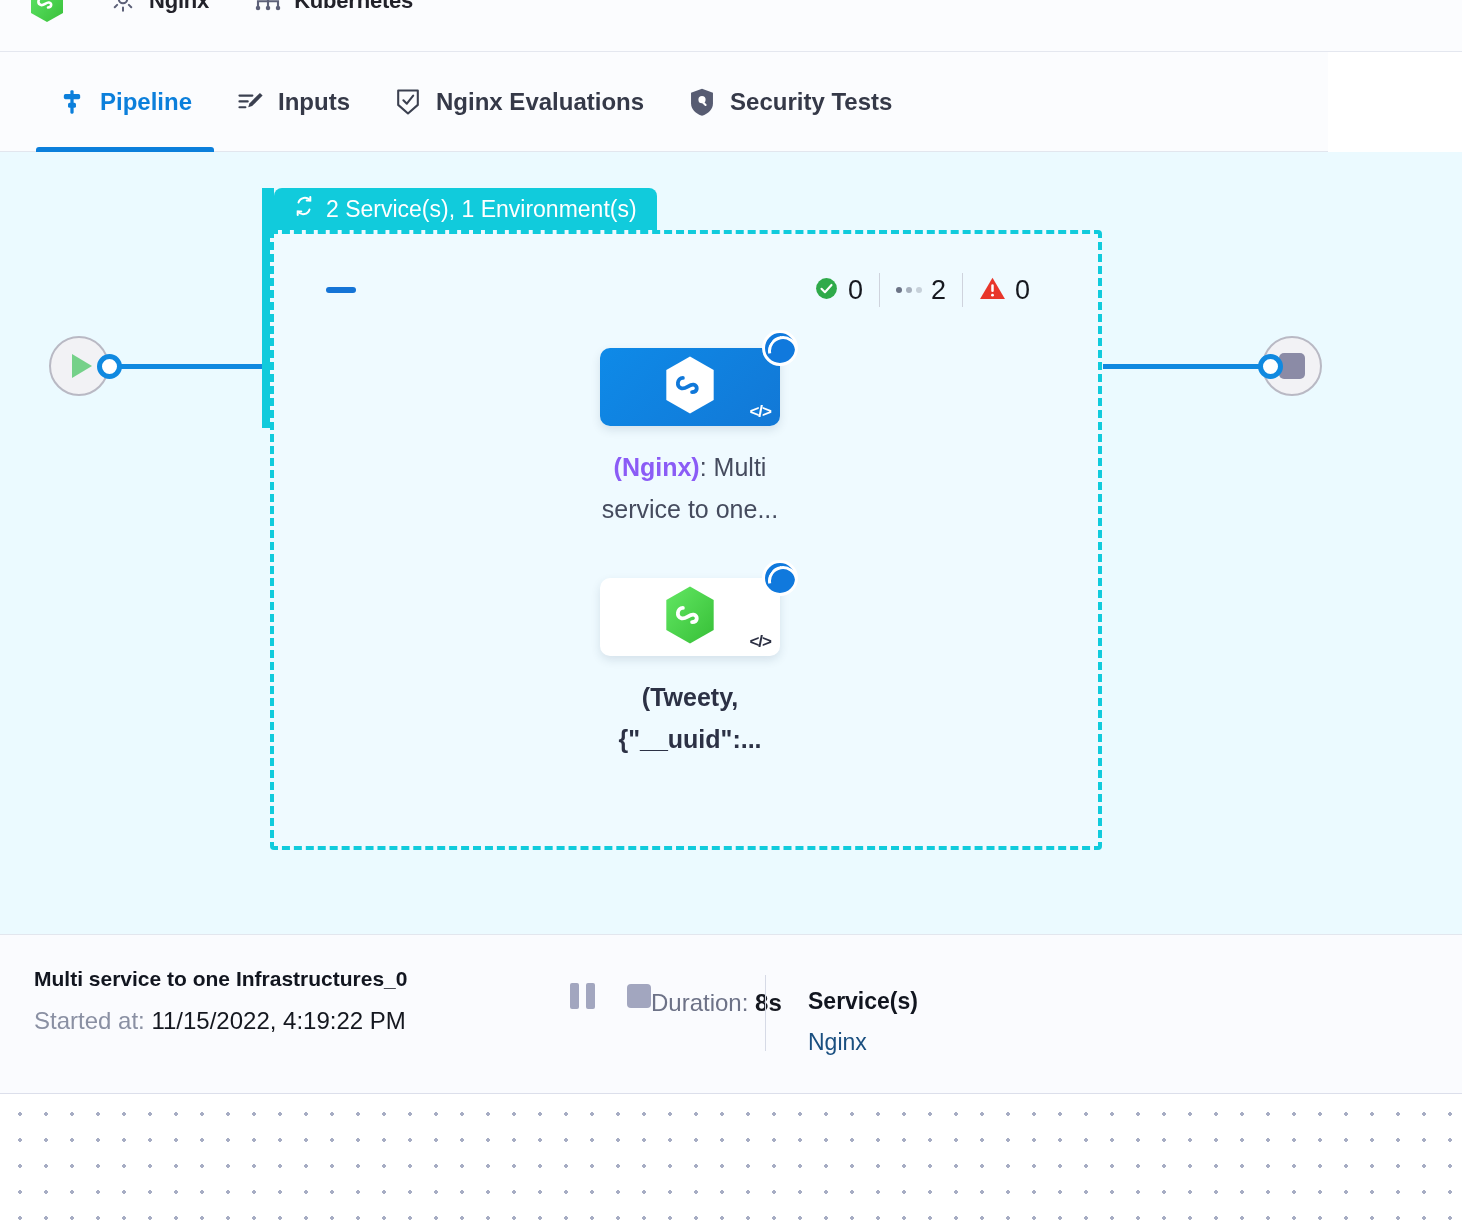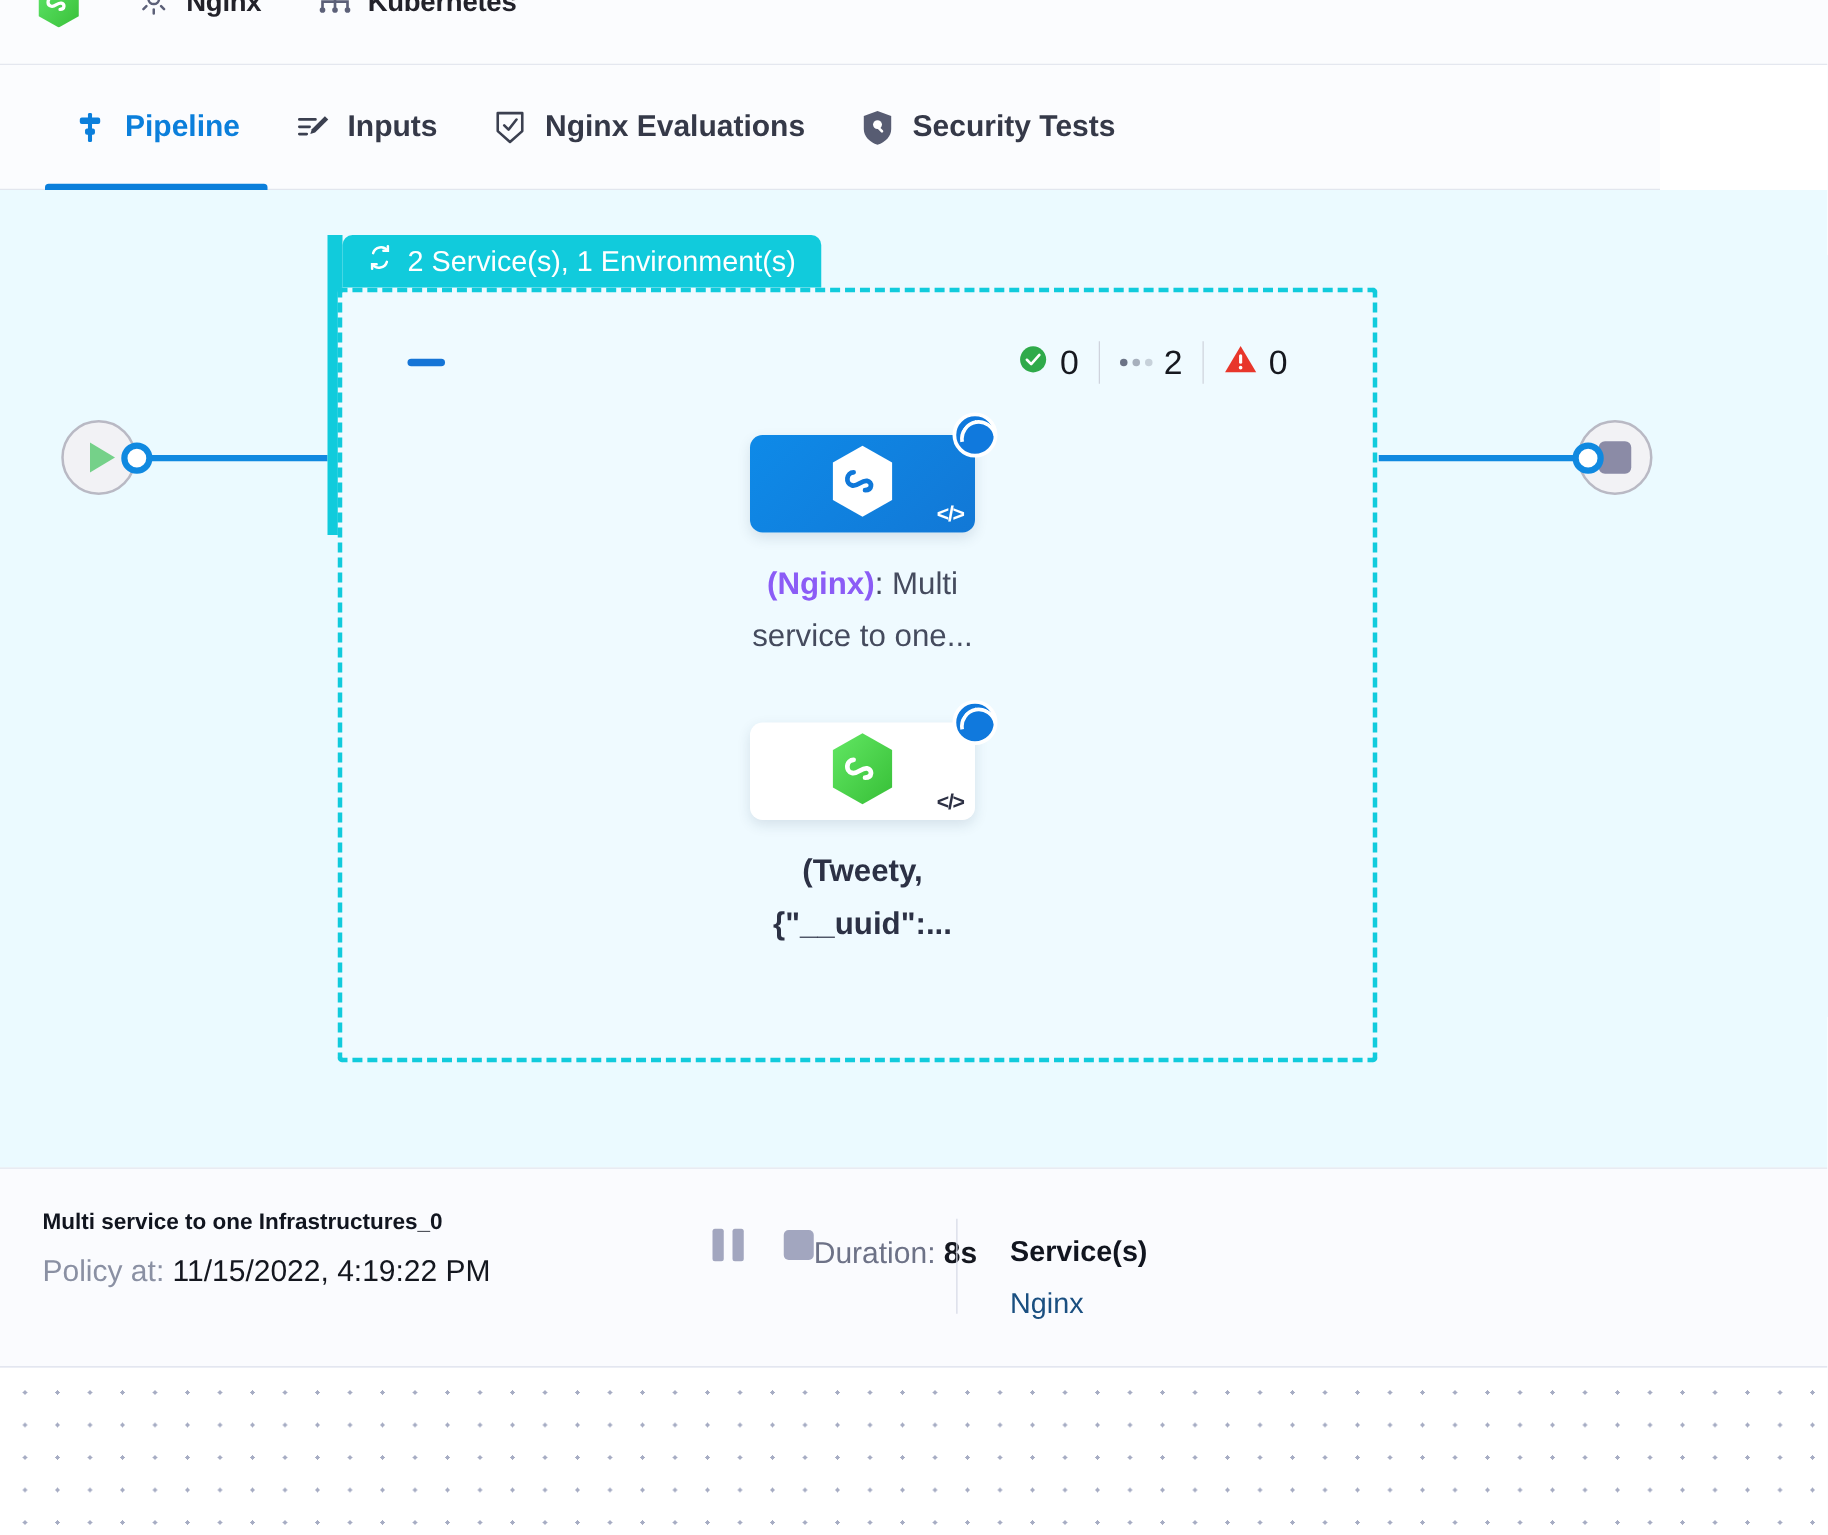--- a/index.html
+++ b/index.html
@@ -147,21 +147,21 @@
   .node-label b { font-weight: 700; color: #8b5cf6; }
   .node-label.all-bold { font-weight: 700; color: #2c3145; }
 
   
   .detail {
     position: absolute; left: 0; top: 934px; width: 1462px; height: 160px;
     background: #fafbfe; border-top: 1px solid #e2e6ee; border-bottom: 1px solid #dcdfeb;
     display: flex; align-items: flex-start; overflow: hidden;
   }
   .detail-left { padding: 32px 0 0 34px; width: 570px; }
-  .detail-title { font-size: 18px; font-weight: 700; color: #11151f; white-space: nowrap; }
+  .detail-title { font-size: 21px; font-weight: 700; color: #11151f; white-space: nowrap; }
   .detail-sub { margin-top: 16px; font-size: 24px; color: #14171f; white-space: nowrap; }
   .detail-sub .muted { color: #8a90a3; }
 
   .detail-duration {
     padding-top: 40px; width: 195px;
     display: flex; flex-direction: row; align-items: center;
   }
   .ctrl-row { display: flex; align-items: center; gap: 32px; }
   .ic-pause { display: flex; gap: 7px; }
   .ic-pause span { width: 9px; height: 26px; border-radius: 2px; background: #a2a6bf; }
@@ -374,21 +374,21 @@
       </div>
       <div class="node-label all-bold">(Tweety, {"__uuid":...</div>
     </div>
 
   </div>
 
   <div class="detail">
     <div class="detail-left">
       <div class="detail-title">Multi service to one Infrastructures_0</div>
       <div class="detail-sub">
-        <span class="muted">Policy at:</span>
+        <span class="muted">Started at:</span>
         <span>11/15/2022, 4:19:22 PM</span>
       </div>
     </div>
 
     <div class="detail-duration">
       <div class="ctrl-row">
         <span class="ic-pause">
             <span></span>
             <span></span>
           </span>

